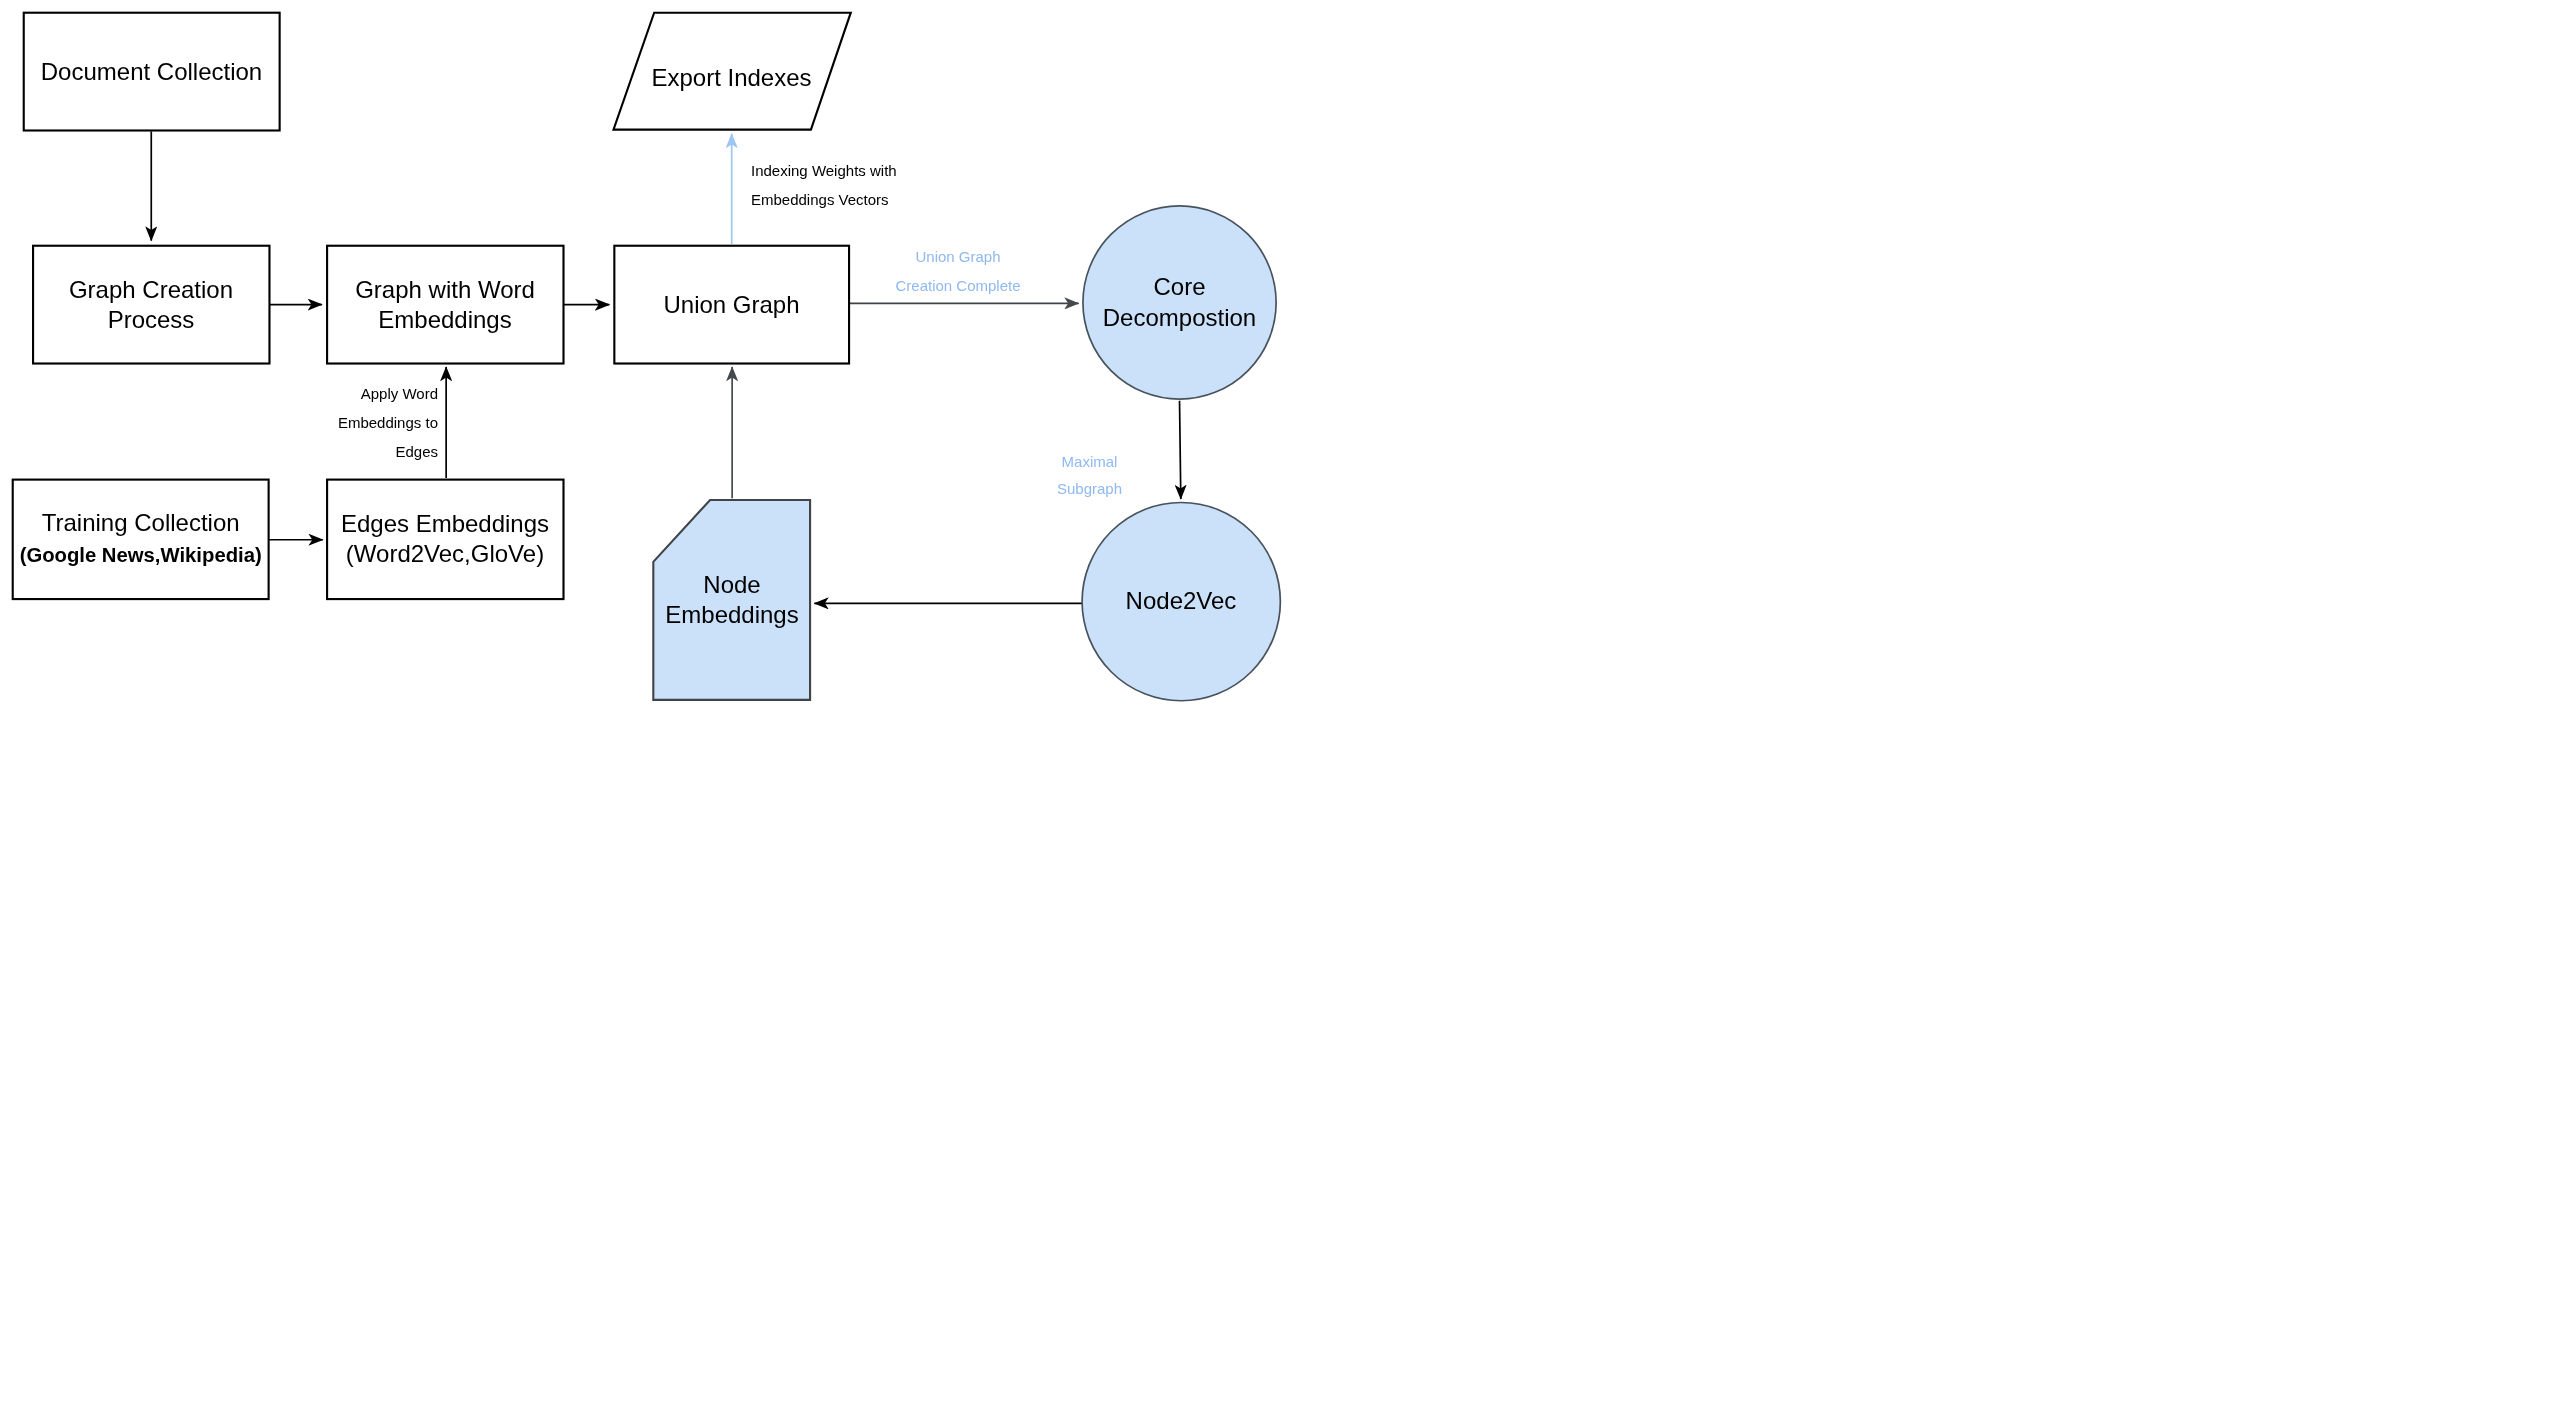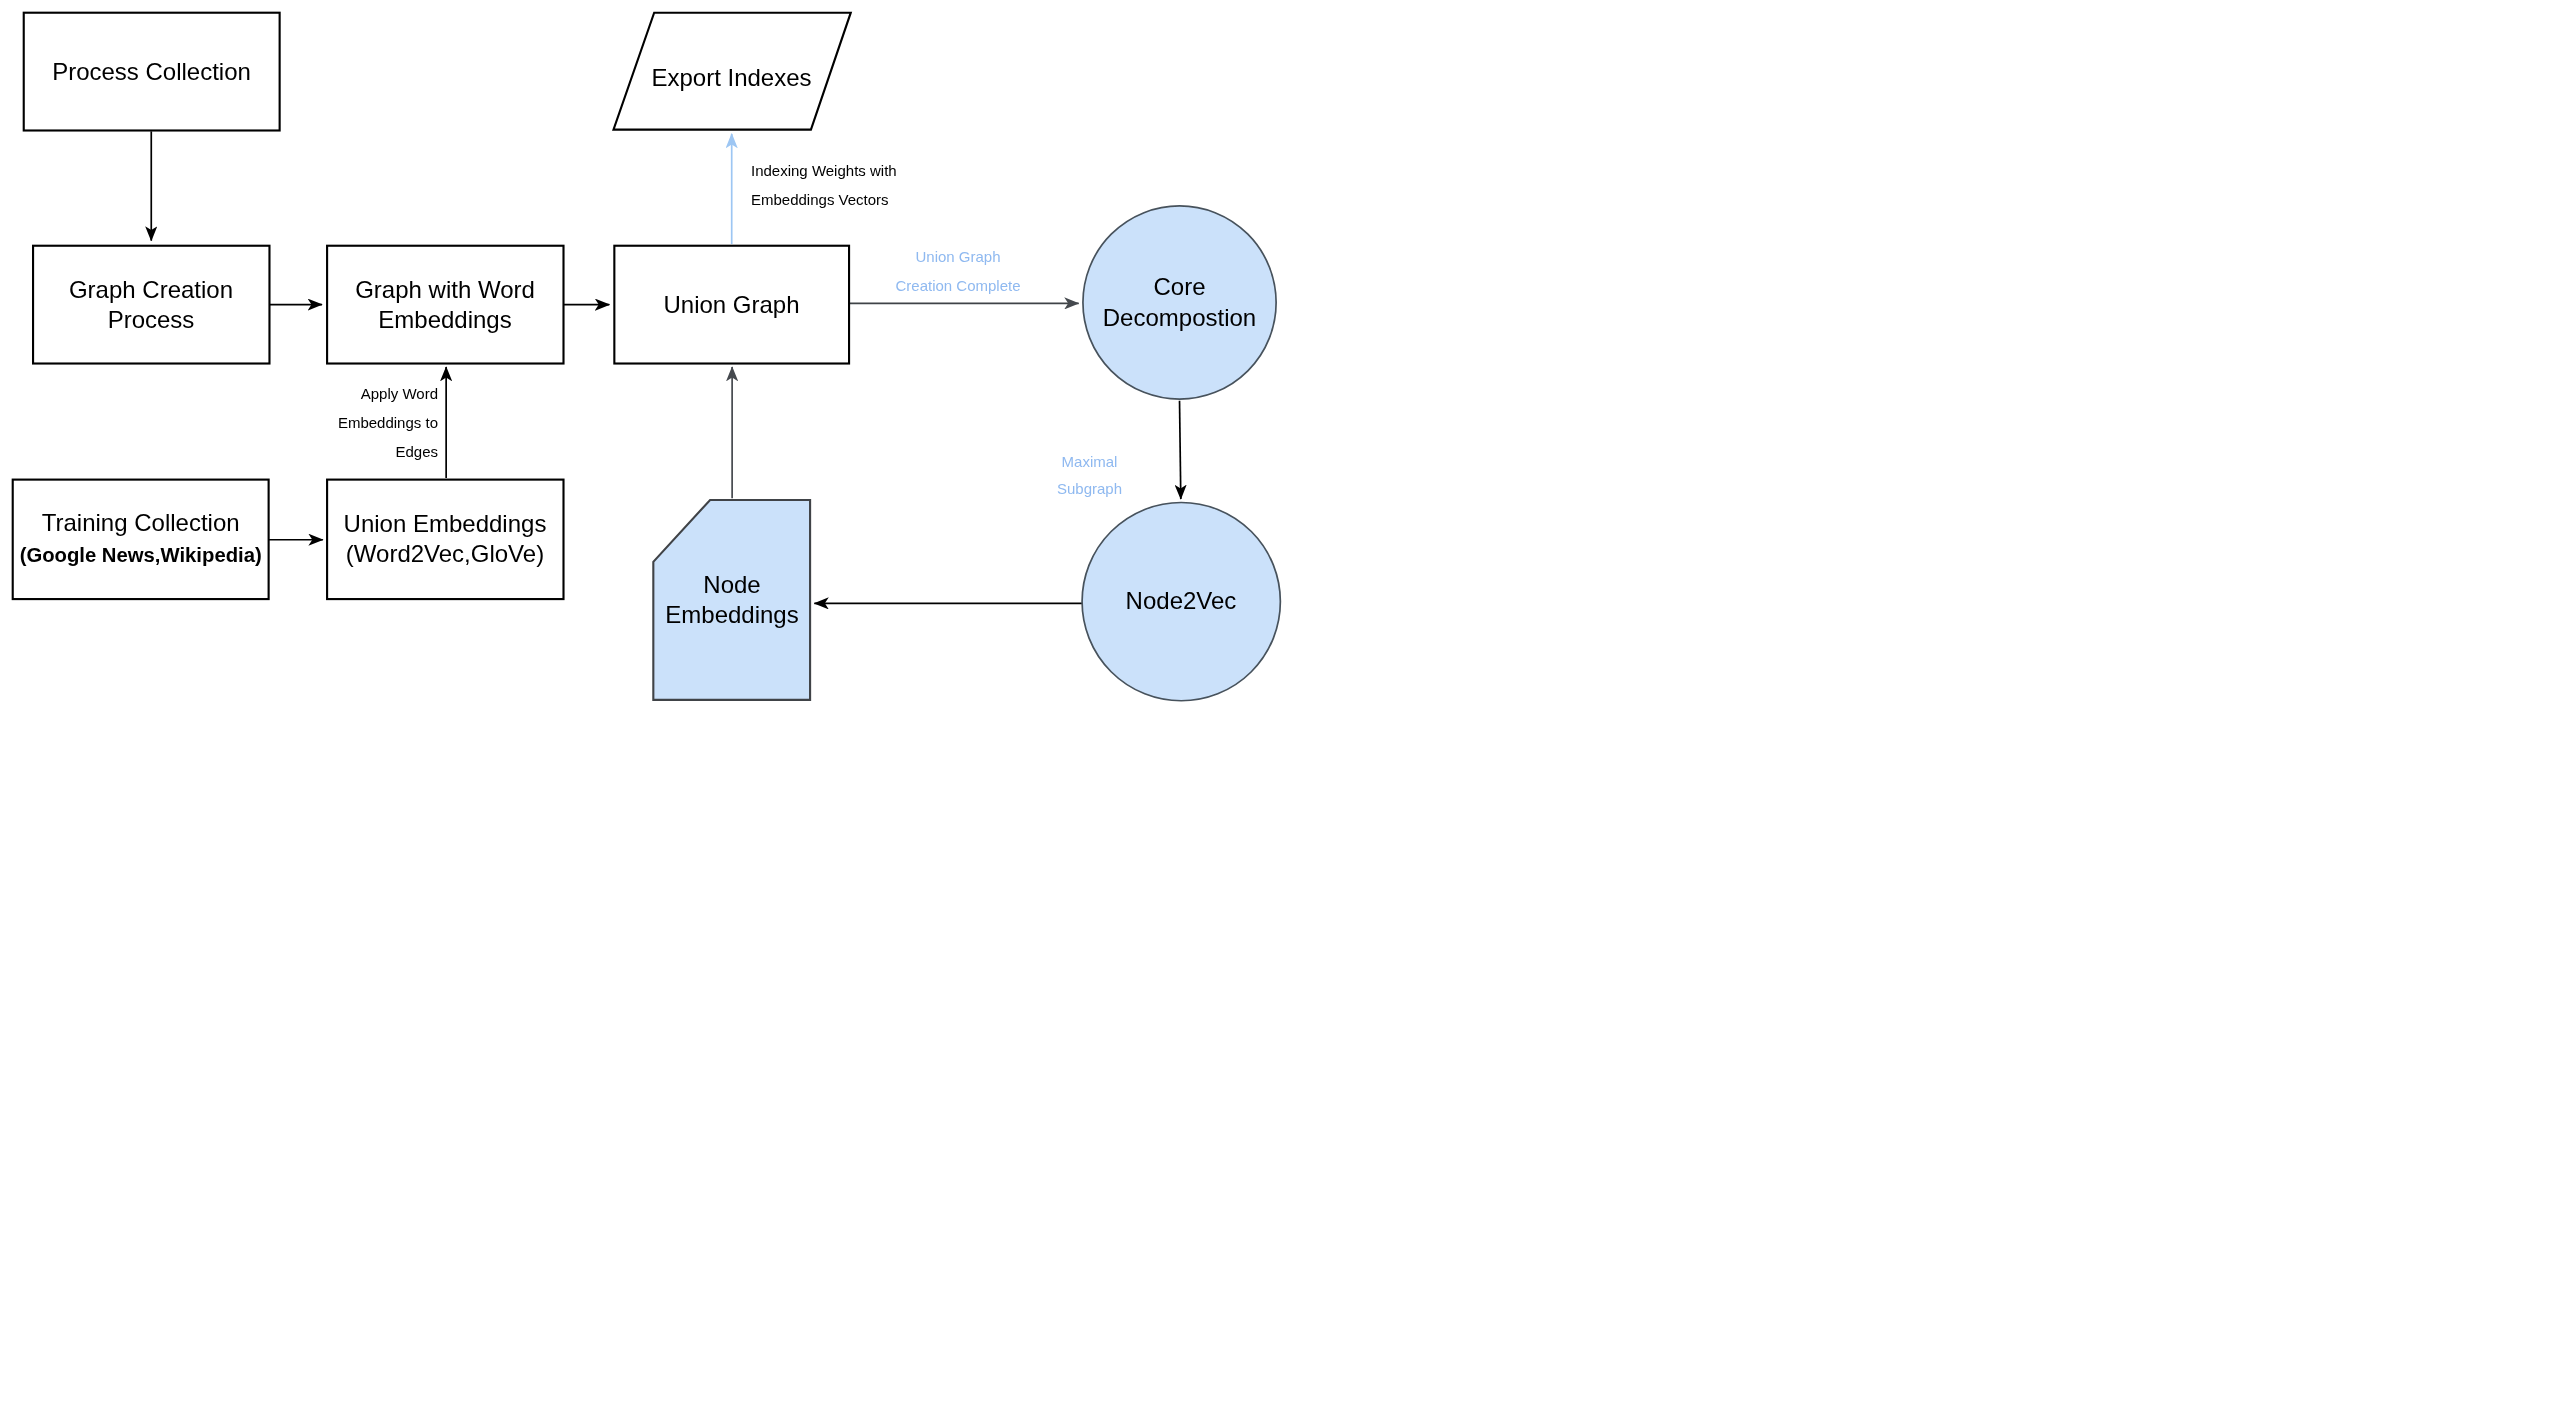--- a/index.html
+++ b/index.html
@@ -60,21 +60,21 @@
     <rect x="725" y="290" width="277" height="139" fill="#ffffff" stroke="#000000" stroke-width="2.5"></rect>
     <polygon points="772,15 1004,15 957,153 724,153" fill="#ffffff" stroke="#000000" stroke-width="2.5"></polygon>
     <rect x="15" y="566" width="302" height="141" fill="#ffffff" stroke="#000000" stroke-width="2.5"></rect>
     <rect x="386" y="566" width="279" height="141" fill="#ffffff" stroke="#000000" stroke-width="2.5"></rect>
     <circle cx="1392" cy="357" r="114" fill="#CBE1FA" stroke="#47525C" stroke-width="2"></circle>
     <circle cx="1394" cy="710" r="117" fill="#CBE1FA" stroke="#47525C" stroke-width="2"></circle>
     <polygon points="838,590 956,590 956,826 771,826 771,663" fill="#CBE1FA" stroke="#404347" stroke-width="2.5"></polygon>
   </svg>
 
   <div class="lbl" style="left:23px;top:12.7px;width:257px;height:118px;">
-    <span>Process Collection</span>
+    <span>Document Collection</span>
   </div>
 
   <div class="lbl" style="left:33px;top:246px;width:236px;height:118px;">
     <span>Graph Creation</span>
     <span>Process</span>
   </div>
 
   <div class="lbl" style="left:327px;top:246px;width:236px;height:118px;">
     <span>Graph with Word</span>
     <span>Embeddings</span>
@@ -87,21 +87,21 @@
   <div class="lbl" style="left:613px;top:12.7px;width:237px;height:131px;">
     <span>Export Indexes</span>
   </div>
 
   <div class="lbl tall" style="left:12.7px;top:479px;width:256px;height:119px;">
     <span>Training Collection</span>
     <span class="sub">(Google News,Wikipedia)</span>
   </div>
 
   <div class="lbl" style="left:327px;top:479px;width:236px;height:119px;">
-    <span>Union Embeddings</span>
+    <span>Edges Embeddings</span>
     <span>(Word2Vec,GloVe)</span>
   </div>
 
   <div class="lbl mid" style="left:1083px;top:206px;width:193px;height:193px;">
     <span>Core</span>
     <span>Decompostion</span>
   </div>
 
   <div class="lbl" style="left:1082px;top:502px;width:198px;height:198px;">
     <span>Node2Vec</span>

